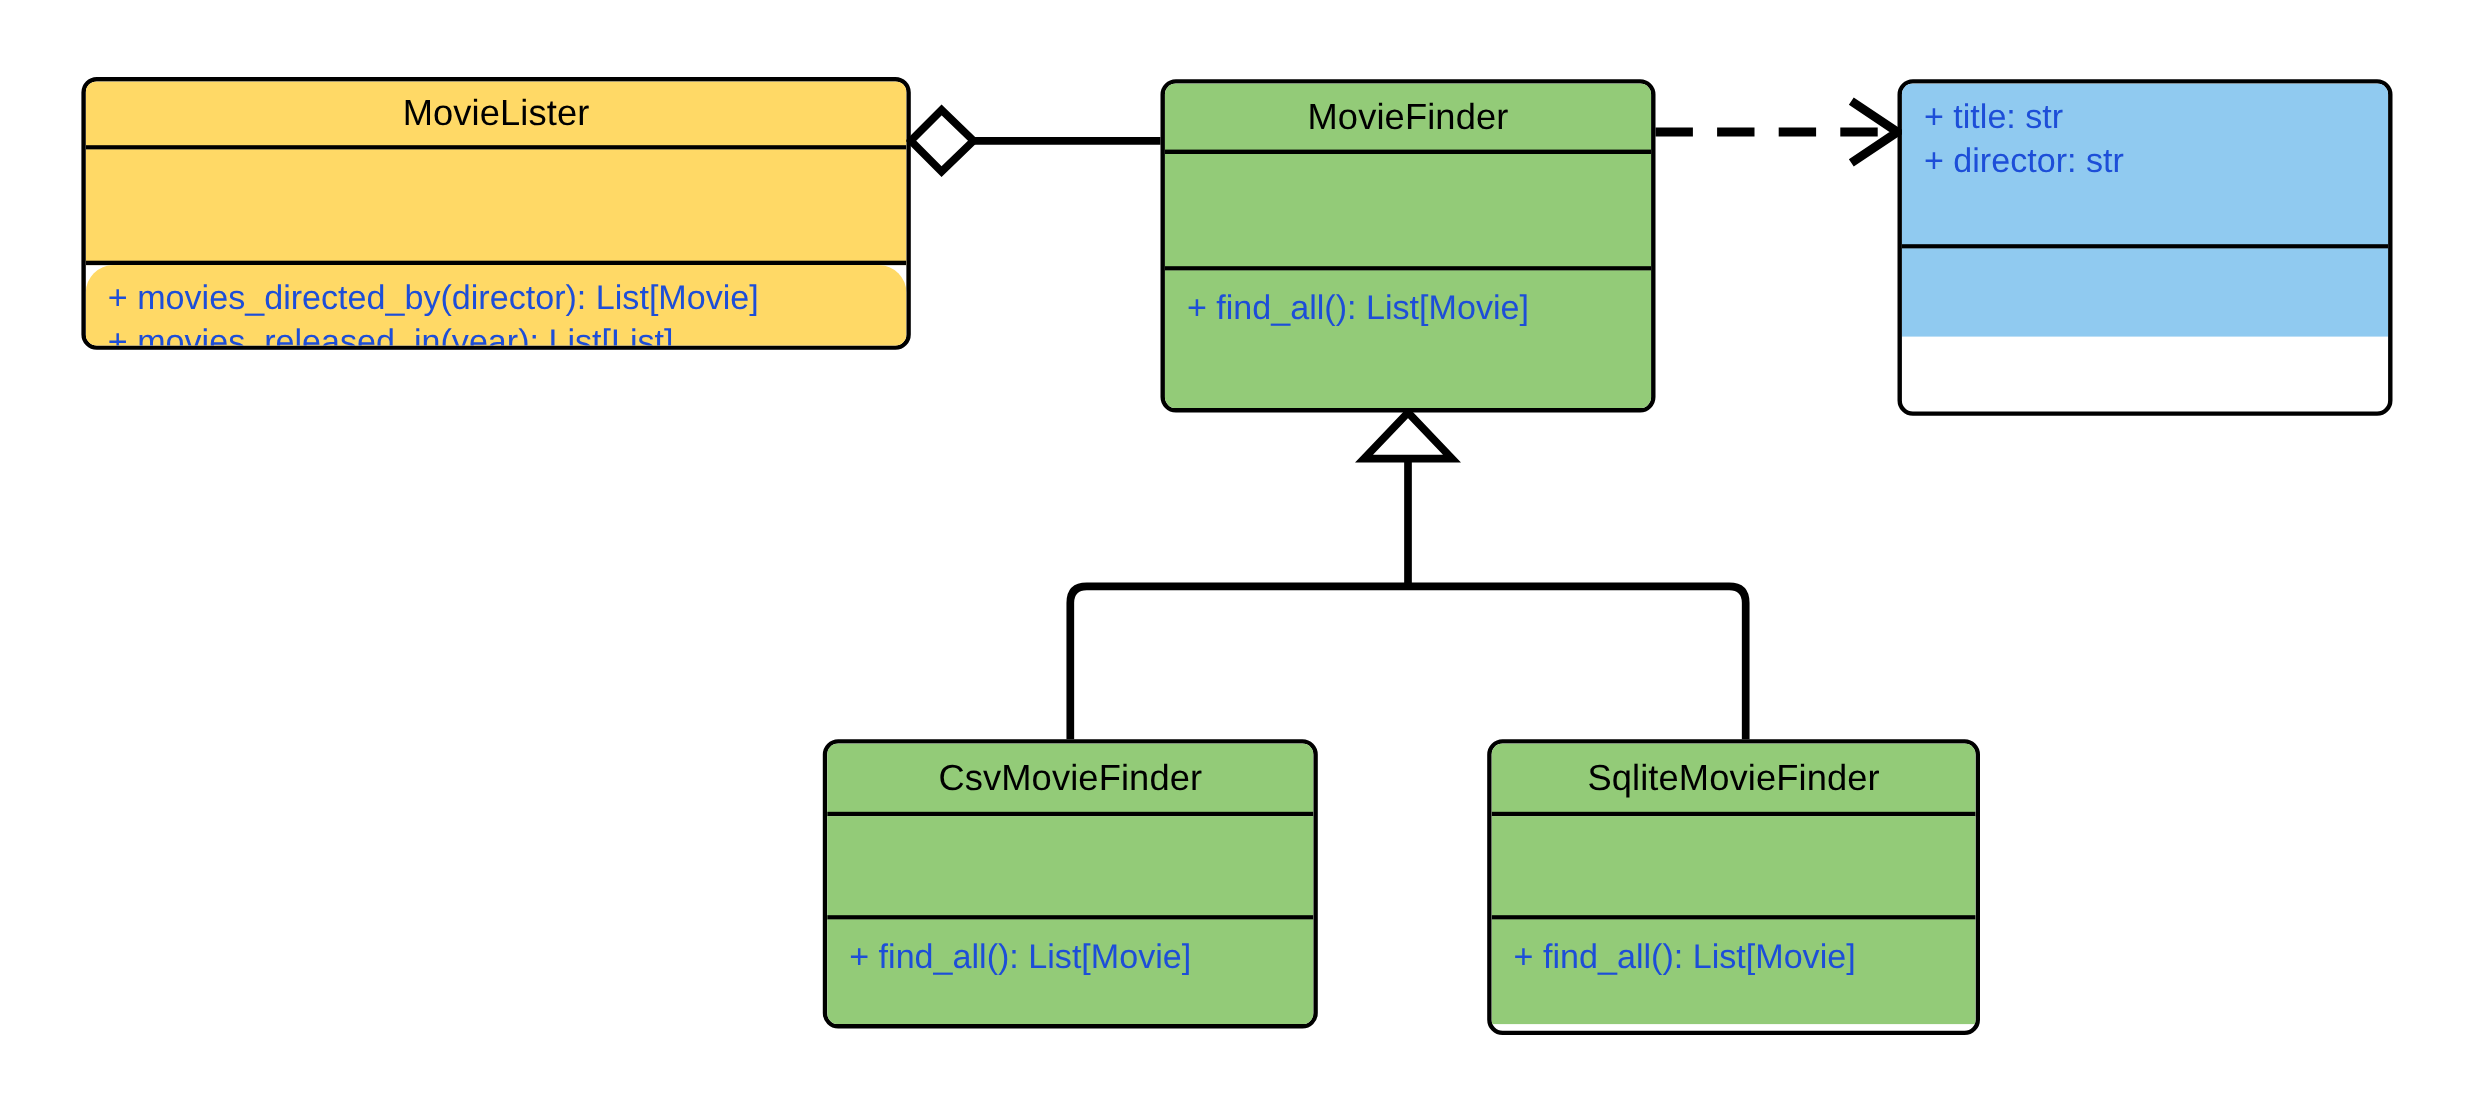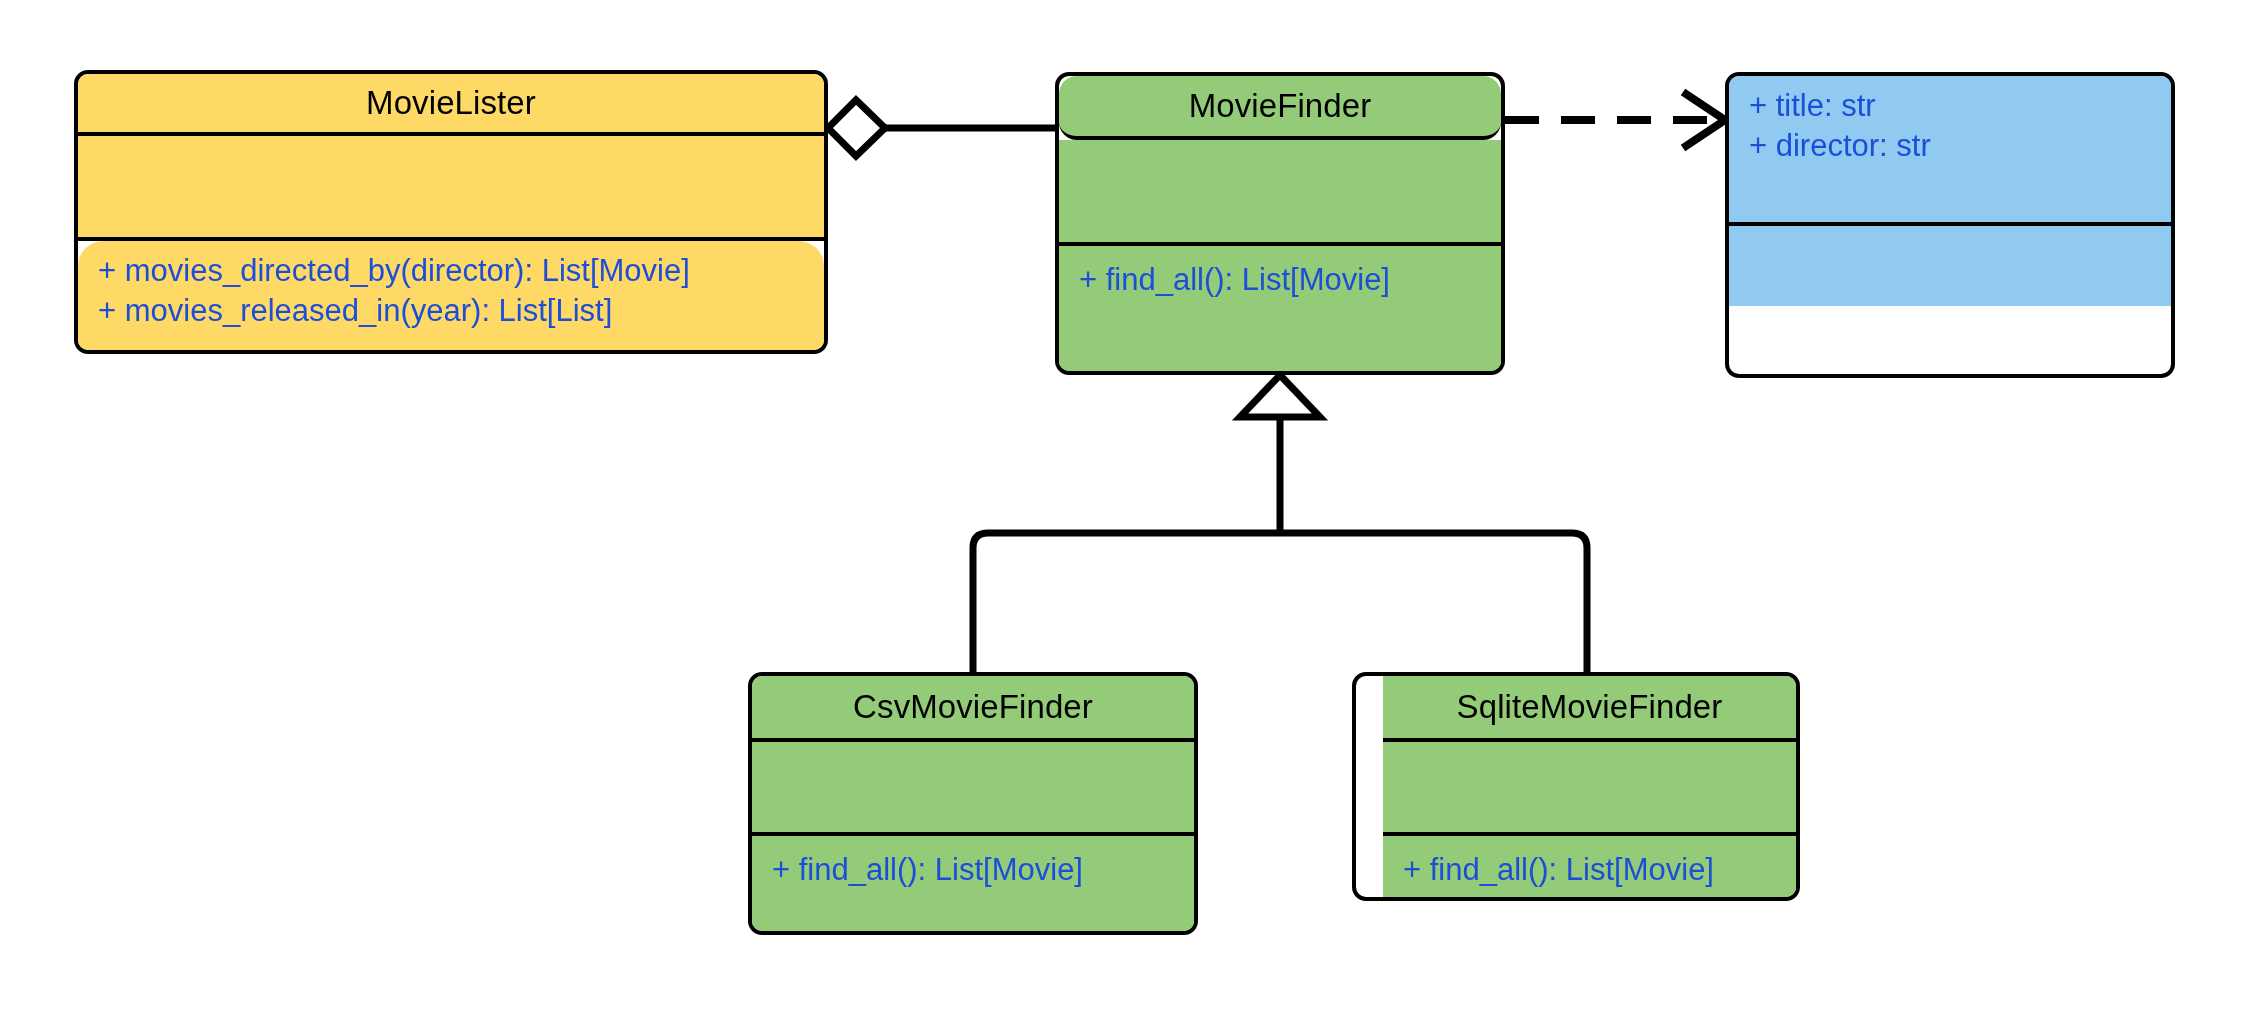--- a/index.html
+++ b/index.html
@@ -90,31 +90,31 @@
     <g>
 
       <line x1="1280" y1="415" x2="1280" y2="533" stroke="#000000" stroke-width="7"></line>
 
       <path d="M 973 672 L 973 548 Q 973 533 988 533 L 1572 533 Q 1587 533 1587 548 L 1587 672" fill="none" stroke="#000000" stroke-width="7" stroke-linecap="butt" stroke-linejoin="round"></path>
 
       <polygon points="1280,375 1320,417 1240,417" fill="#ffffff" stroke="#000000" stroke-width="7" stroke-linejoin="miter"></polygon>
     </g>
   </svg>
 
-  <div class="uml-class" style="left:74px; top:70px; width:754px; height:284px;">
+  <div class="uml-class" style="left:74px; top:70px; width:754px; height:248px;">
     <div class="compartment divided class-name" style="height:62px; background:#FFD966;">MovieLister</div>
     <div class="compartment divided empty-compartment" style="height:105px; background:#FFD966;"></div>
     <div class="compartment members" style="height:133px; background:#FFD966;border-radius:25px;">
       <div class="member-line">+ movies_directed_by(director): List[Movie]</div>
       <div class="member-line">+ movies_released_in(year): List[List]</div>
     </div>
   </div>
 
   <div class="uml-class" style="left:1055px; top:72px; width:450px; height:303px;">
-    <div class="compartment divided class-name" style="height:64px; background:#93CB78;border-radius:18px;">MovieFinder</div>
+    <div class="compartment divided class-name" style="height:64px; background:#93CB78;">MovieFinder</div>
     <div class="compartment divided empty-compartment" style="height:106px; background:#93CB78;"></div>
     <div class="compartment members bottom-pad" style="height:125px; background:#93CB78;">
       <div class="member-line">+ find_all(): List[Movie]</div>
     </div>
   </div>
 
   <div class="uml-class" style="left:1725px; top:72px; width:450px; height:306px;">
     <div class="compartment divided members" style="height:150px; background:#90CAF0;">
       <div class="member-line">+ title: str</div>
       <div class="member-line">+ director: str</div>
@@ -123,21 +123,21 @@
   </div>
 
   <div class="uml-class" style="left:748px; top:672px; width:450px; height:263px;">
     <div class="compartment divided class-name" style="height:66px; background:#93CB78;">CsvMovieFinder</div>
     <div class="compartment divided empty-compartment" style="height:94px; background:#93CB78;"></div>
     <div class="compartment members bottom-pad" style="height:95px; background:#93CB78;">
       <div class="member-line">+ find_all(): List[Movie]</div>
     </div>
   </div>
 
-  <div class="uml-class" style="left:1352px; top:672px; width:448px; height:229px;padding-left:27px;">
+  <div class="uml-class" style="left:1352px; top:672px; width:448px; height:269px;">
     <div class="compartment divided class-name" style="height:66px; background:#93CB78;">SqliteMovieFinder</div>
     <div class="compartment divided empty-compartment" style="height:94px; background:#93CB78;"></div>
     <div class="compartment members bottom-pad" style="height:95px; background:#93CB78;">
       <div class="member-line">+ find_all(): List[Movie]</div>
     </div>
   </div>
 
 </div>
 
 </body></html>

